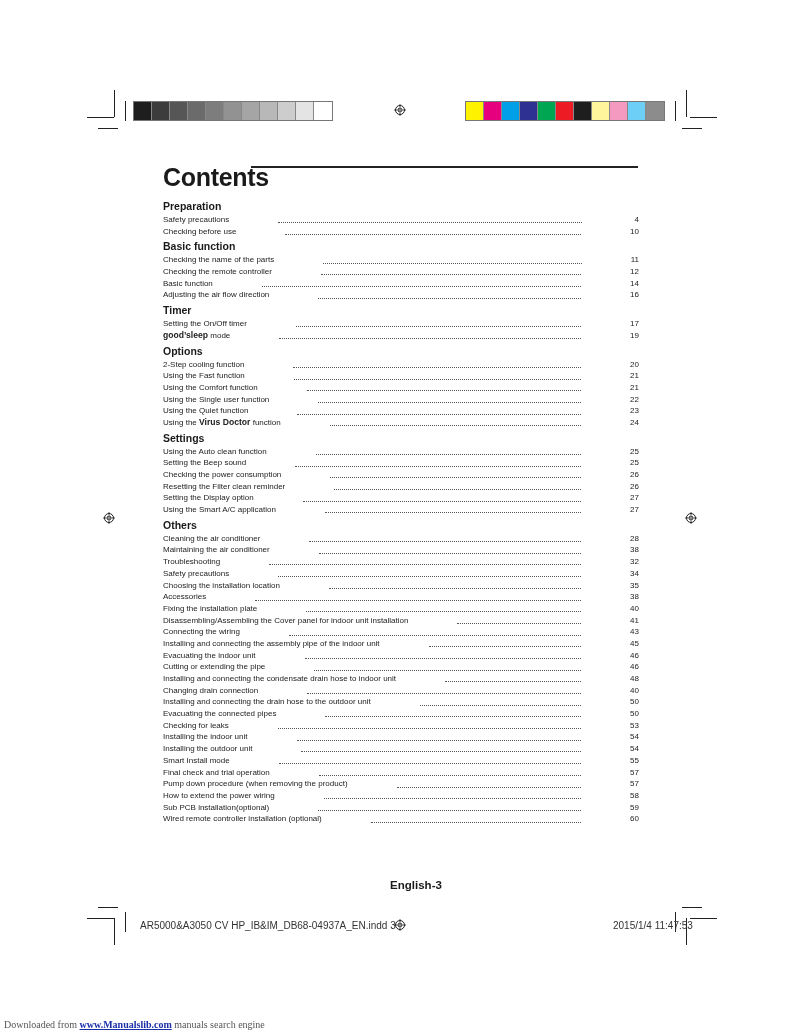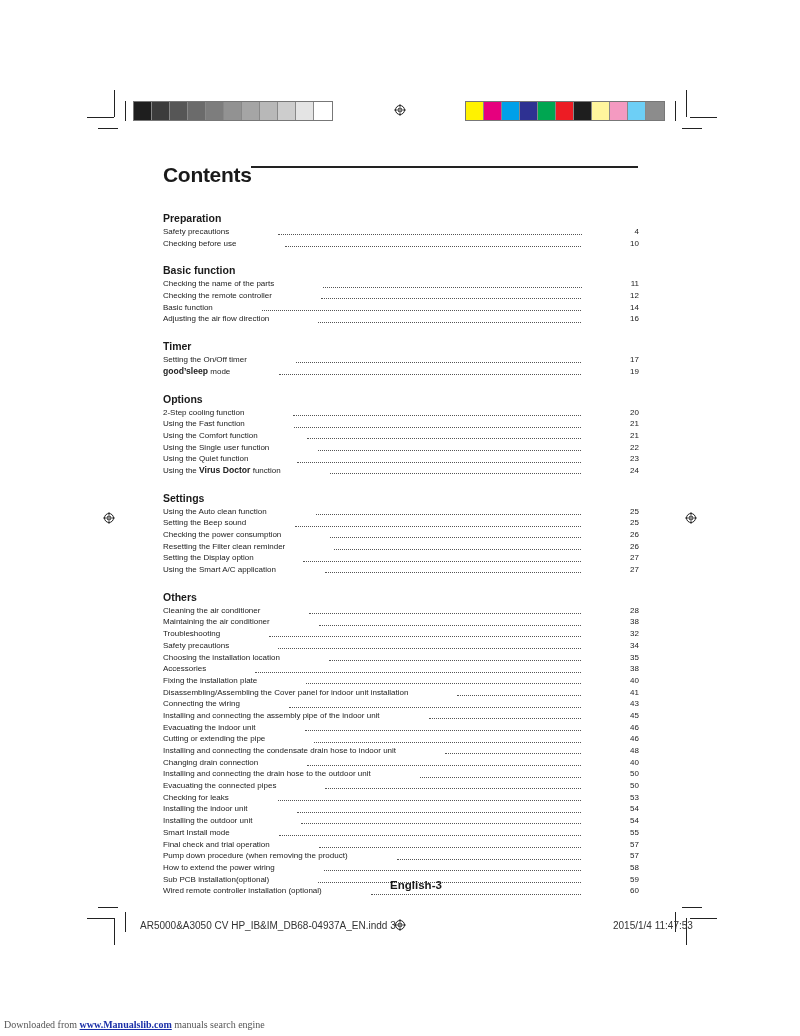--- a/index.html
+++ b/index.html
@@ -14,29 +14,29 @@
     
     .colorbar { position: absolute; top: 101px; height: 18px; display: flex; border: 1px solid #777; }
     .colorbar .sw { width: 18px; height: 18px; border-right: 1px solid #888; box-sizing: border-box; }
     .colorbar .sw:last-child { border-right: none; }
 
     .reg-mark { position: absolute; width: 12px; height: 12px; }
 
     
     .title {
       position: absolute; left: 163px; top: 163px;
-      font-size: 21px; font-weight: bold; letter-spacing: -0.3px; color: #1a1a1a;
+      font-size: 25px; font-weight: bold; letter-spacing: -0.3px; color: #1a1a1a;
     }
     .title-rule { position: absolute; left: 251px; top: 166px; width: 387px; height: 1.5px; background: #222; }
 
     
     .toc { position: absolute; left: 163px; top: 197px; width: 476px; }
     .section-head {
       font-size: 10.5px; font-weight: bold; color: #1a1a1a;
-      height: 14px; line-height: 14px; margin-top: 14px; margin-bottom: 1px;
+      height: 14px; line-height: 14px; margin-top: 2px; margin-bottom: 1px;
     }
     .entry {
       display: flex; align-items: baseline;
       font-size: 8px; height: 11.7px; line-height: 11.7px; color: #222;
       white-space: nowrap;
       gap: 48px;
     }
     .entry .label { flex: none; }
     .entry .label b { font-weight: bold; font-size: 8.6px; }
     .entry .leader {

